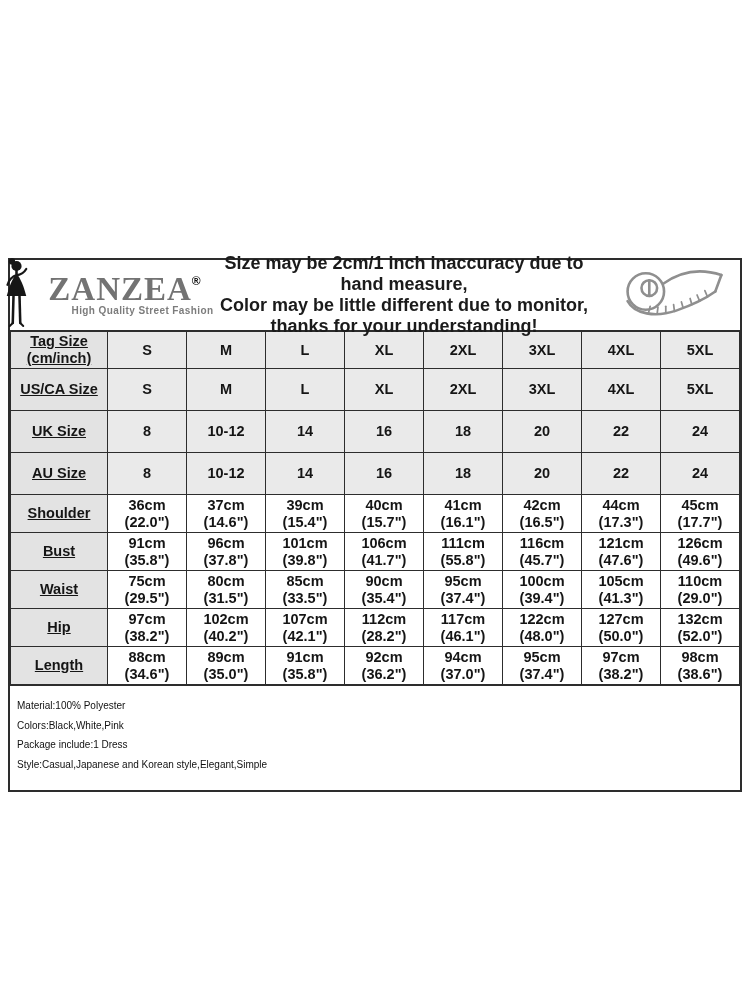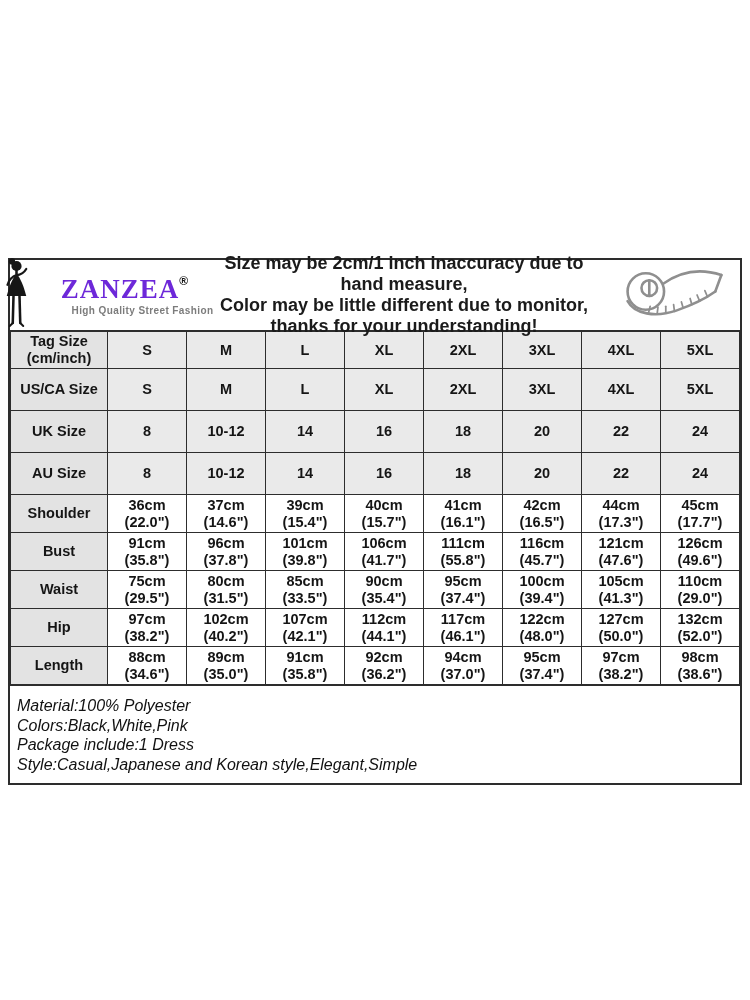--- a/index.html
+++ b/index.html
@@ -10,43 +10,43 @@
   .sheet{
     position:absolute;left:8px;top:258px;width:730px;
     border:2px solid #2d2d2d;background:#fff;
   }
   
   .hdr-sec{display:flex;align-items:center;height:70px;border-bottom:1px solid #2d2d2d;}
   .logo{width:196px;display:flex;align-items:center;justify-content:center;gap:3px;}
   .brand-text{display:flex;flex-direction:column;align-items:center;}
   .brand-line{display:flex;align-items:flex-start;}
   .brand-name{
-    font-family:"Liberation Serif",serif;font-weight:bold;font-size:27px;
-    line-height:30px;color:#6d28d9;letter-spacing:1px;
+    font-family:"Liberation Serif",serif;font-weight:bold;font-size:33px;
+    line-height:30px;color:#737373;letter-spacing:1px;
   }
   .reg{font-size:12px;font-weight:bold;color:#111;line-height:12px;margin-top:1px;}
   .tagline{font-size:10px;font-weight:bold;color:#7c7c7c;letter-spacing:0.4px;margin-top:1px;white-space:nowrap;padding-left:36px;}
   .notice{flex:1;text-align:center;font-weight:bold;font-size:18px;line-height:21px;color:#1b1b1b;padding:0 2px;}
   .tape{width:138px;display:flex;justify-content:center;align-items:center;}
   
   table{width:100%;border-collapse:collapse;table-layout:fixed;}
   th,td{
     border:1px solid #2d2d2d;text-align:center;vertical-align:middle;
     font-weight:bold;font-size:14.5px;line-height:17px;color:#151515;
     white-space:pre-line;padding:1px 0;overflow:hidden;
   }
-  th.lbl{width:96px;background:#e3e3e3;}
+  th.lbl{width:96px;background:#e3e3e3;text-decoration:underline;}
   tr.r-hdr{height:37px;}
   tr.r-hdr th{background:#eaeaea;}
   tr.r-hdr th.lbl{background:#e3e3e3;}
   tr.r-size{height:42px;}
   tr.r-meas{height:38px;}
   tr.shaded td{background:#eaeaea;}
   
-  .details{border-top:1px solid #2d2d2d;padding:10px 7px 9px;font-size:16px;line-height:19.5px;color:#111;font-style:italic;}
+  .details{border-top:1px solid #2d2d2d;padding:10px 7px 16px;font-size:10px;line-height:19.5px;color:#111;}
 </style>
 </head>
 <body>
 
 <div class="sheet">
 
   <div class="hdr-sec">
     <div class="logo">
       <span>
         <svg width="30" height="72" viewBox="0 0 40 96" aria-hidden="true">
@@ -209,21 +209,21 @@
         </tr>
         <tr class="r-meas">
           <th class="lbl">Hip</th>
           <td>97cm
 (38.2")</td>
           <td>102cm
 (40.2")</td>
           <td>107cm
 (42.1")</td>
           <td>112cm
-(44.1")</td>
+(28.2")</td>
           <td>117cm
 (46.1")</td>
           <td>122cm
 (48.0")</td>
           <td>127cm
 (50.0")</td>
           <td>132cm
 (52.0")</td>
         </tr>
         <tr class="r-meas">

